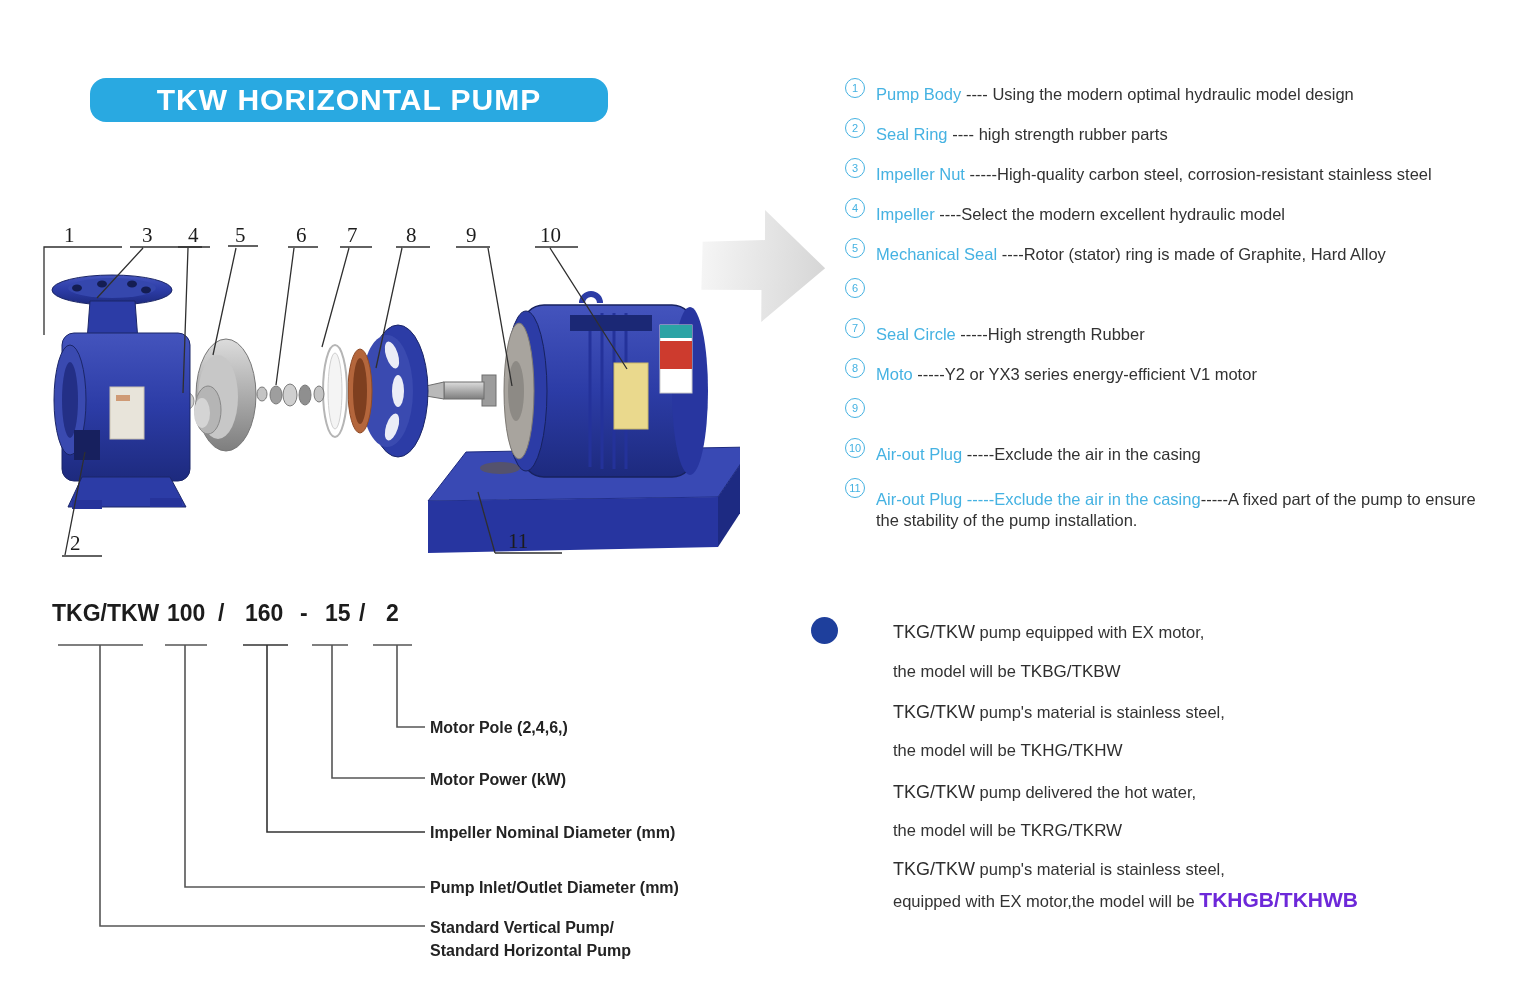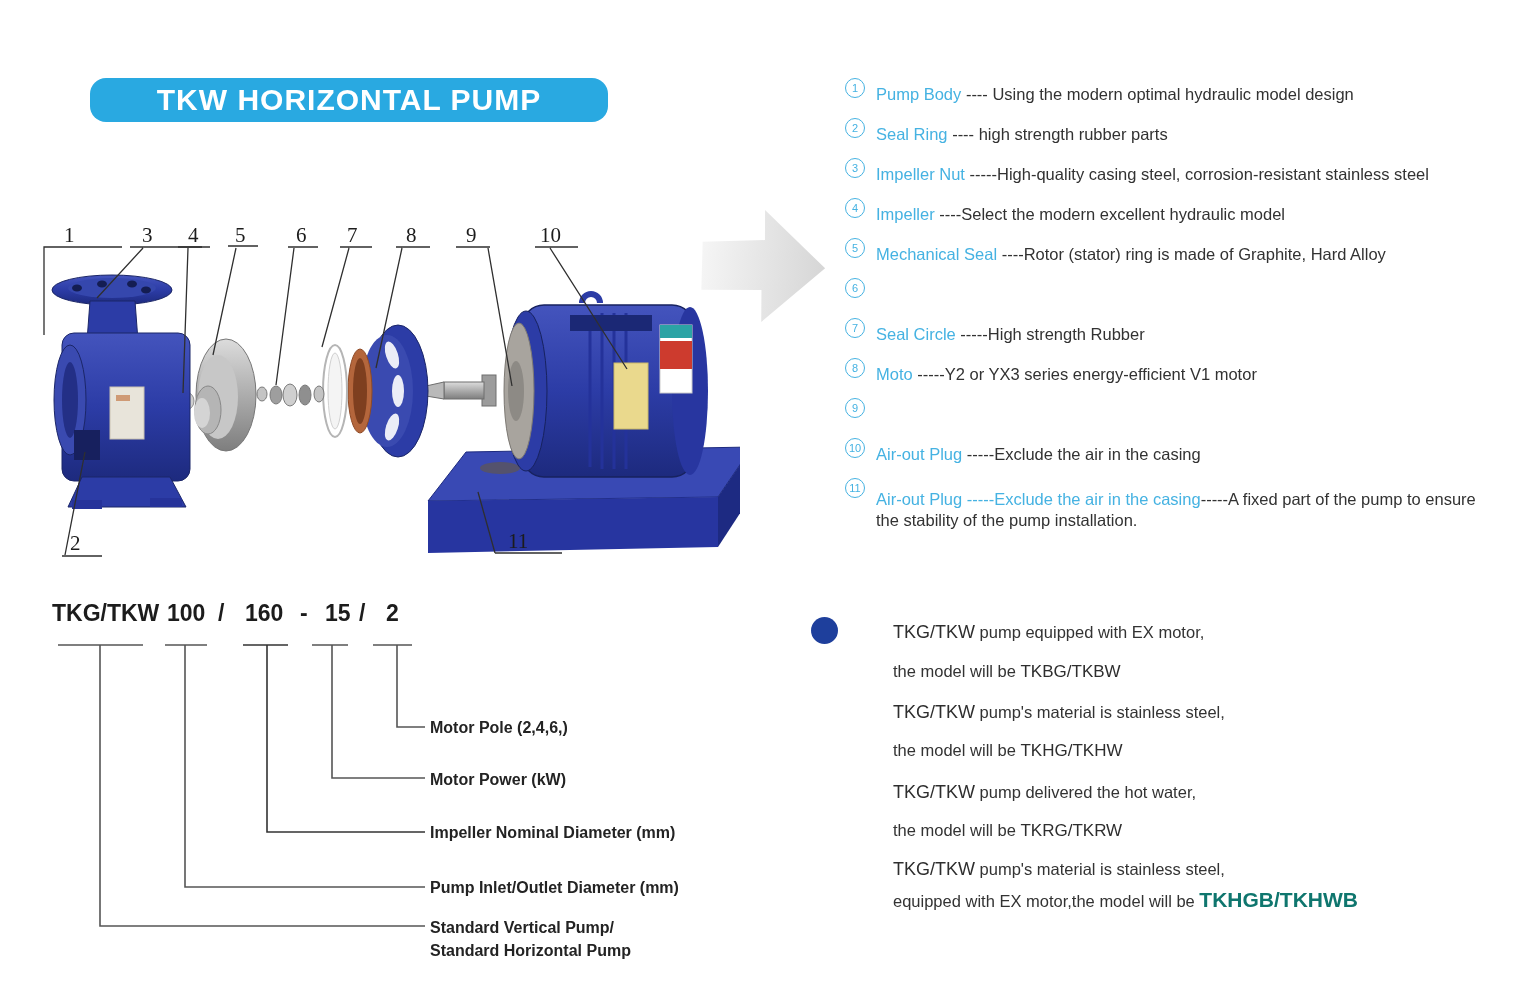--- a/index.html
+++ b/index.html
@@ -37,21 +37,21 @@
   .bl{stroke:#555;stroke-width:1.6;fill:none;}
   .bl.dark{stroke:#333;}
   .model-label{position:absolute;font-size:16px;font-weight:bold;color:#232323;white-space:nowrap;line-height:23px;}
 
   
   .notes{position:absolute;left:0;top:0;width:100%;height:100%;}
   .bullet{position:absolute;left:811px;top:617px;width:27px;height:27px;border-radius:50%;background:#1e3f9c;}
   .note-line{position:absolute;left:852px;font-size:16.5px;color:#333;white-space:nowrap;margin-left:41px;}
   .note-line .code{font-size:18px;color:#2e2e2e;}
   .note-line .model{font-size:17px;color:#2e2e2e;}
-  .note-line .model-big{font-size:21px;font-weight:bold;color:#0f766e;}
+  .note-line .model-big{font-size:21px;font-weight:bold;color:#6d28d9;}
 </style>
 </head>
 <body>
 
 <div class="page">
 
   <div class="banner">
     <span class="title">TKW HORIZONTAL PUMP</span>
   </div>
 
@@ -197,21 +197,21 @@
     <div class="part-row">
       <span class="num-circle">1</span>
       <span class="part-text"><span class="part-name">Pump Body</span><span class="part-desc"> ---- Using the modern optimal hydraulic model design</span></span>
     </div>
     <div class="part-row">
       <span class="num-circle">2</span>
       <span class="part-text"><span class="part-name">Seal Ring</span><span class="part-desc"> ---- high strength rubber parts</span></span>
     </div>
     <div class="part-row">
       <span class="num-circle">3</span>
-      <span class="part-text"><span class="part-name">Impeller Nut</span><span class="part-desc"> -----High-quality casing steel, corrosion-resistant stainless steel</span></span>
+      <span class="part-text"><span class="part-name">Impeller Nut</span><span class="part-desc"> -----High-quality carbon steel, corrosion-resistant stainless steel</span></span>
     </div>
     <div class="part-row">
       <span class="num-circle">4</span>
       <span class="part-text"><span class="part-name">Impeller</span><span class="part-desc"> ----Select the modern excellent hydraulic model</span></span>
     </div>
     <div class="part-row">
       <span class="num-circle">5</span>
       <span class="part-text"><span class="part-name">Mechanical Seal</span><span class="part-desc"> ----Rotor (stator) ring is made of Graphite, Hard Alloy</span></span>
     </div>
     <div class="part-row">

